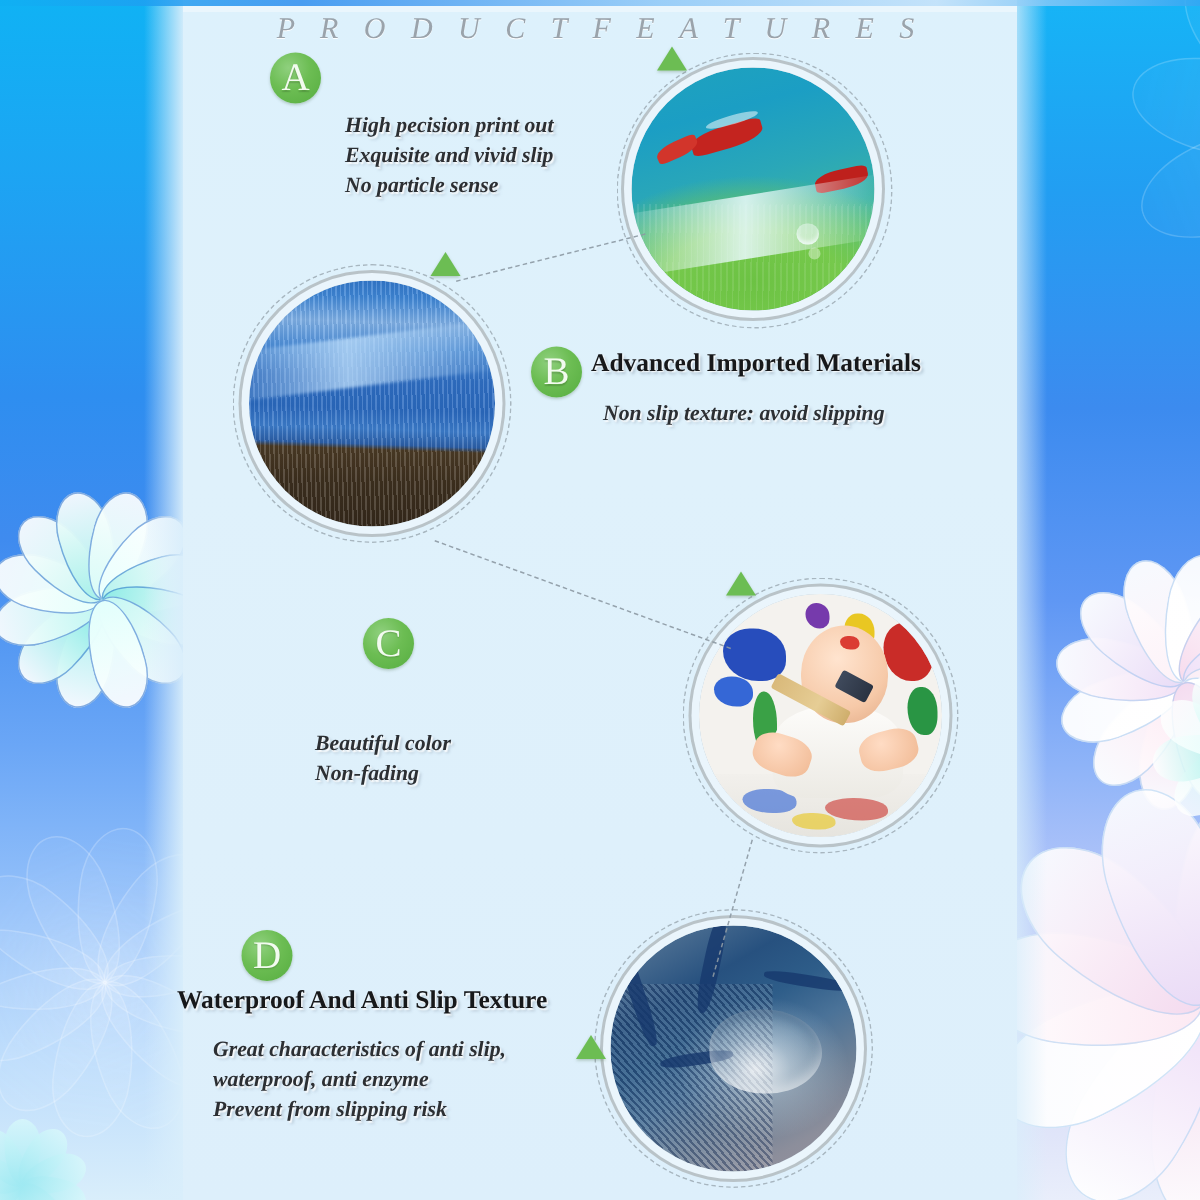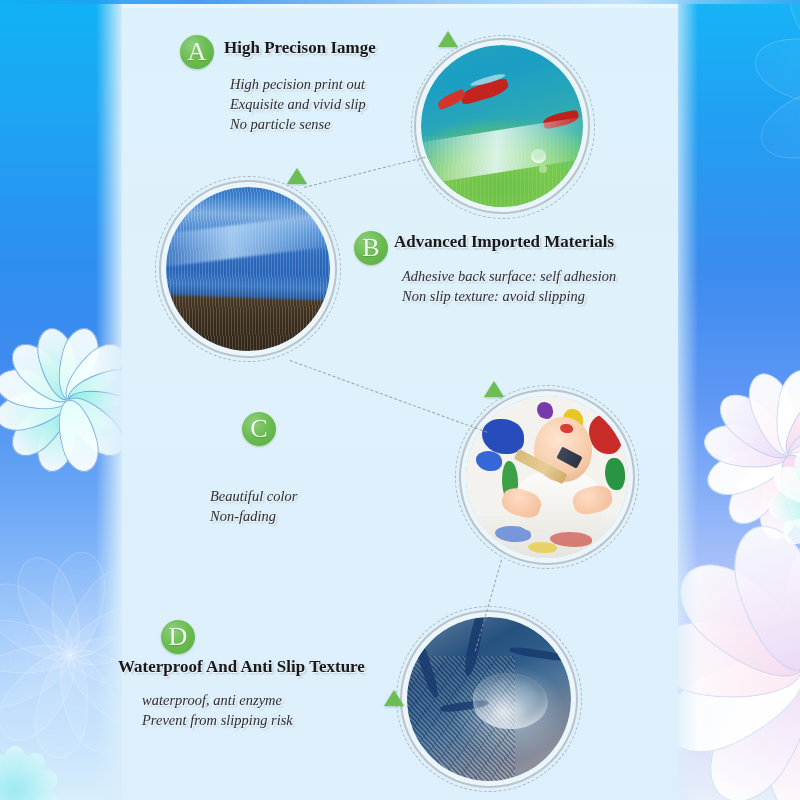--- a/index.html
+++ b/index.html
@@ -102,21 +102,21 @@
     font-size:17px;
     color:#17181a;
     white-space:nowrap;
     text-shadow:1px 1px 1px rgba(255,255,255,.95), 2px 2px 2px rgba(120,140,160,.45);
   }
 
   .body-text {
     position:absolute;
     font-family:"Liberation Serif", serif;
     font-style:italic;
-    font-weight:normal;
+    font-weight:bold;
     font-size:14.5px;
     line-height:20px;
     color:#2c2f33;
     white-space:nowrap;
     text-shadow:1px 1px 1px rgba(255,255,255,.95), 2px 2px 2px rgba(120,140,160,.4);
   }
 
   
   .photo {
     position:absolute; border-radius:50%;
@@ -333,23 +333,23 @@
         <div class="petal" style="--pw: 30px; --ph: 54px; transform: rotate(80deg) translateY(0px); background: linear-gradient(rgb(159, 239, 232) 0%, rgba(255, 255, 255, 0.9) 100%); opacity: 0.9;"></div>
         <div class="petal" style="--pw: 30px; --ph: 54px; transform: rotate(120deg) translateY(0px); background: linear-gradient(rgb(236, 255, 253) 0%, rgba(255, 255, 255, 0.9) 100%); opacity: 0.9;"></div>
         <div class="petal" style="--pw: 30px; --ph: 54px; transform: rotate(160deg) translateY(0px); background: linear-gradient(rgb(198, 248, 243) 0%, rgba(255, 255, 255, 0.9) 100%); opacity: 0.9;"></div>
       </div>
 
     <div class="band-fade-r"></div>
   </div>
 
   <div class="panel">
 
+    <div class="title">P R O D U C T   F E A T U R E S</div>
 
     <div class="badge" style="left:58px; top:35px;">A</div>
-    <div class="heading" style="left:102px; top:38px;">High Precison Iamge</div>
     <div class="body-text" style="left:108px; top:74px;">
       <div>High pecision print out</div>
       <div>Exquisite and vivid slip</div>
       <div>No particle sense</div>
     </div>
 
     <div class="dashring" style="left:289px; top:35px; width:184px; height:184px;"></div>
     <div class="photo" style="left:299px; top:45px; width:162px; height:162px;">
       <div class="inner">
         <div class="art-koi">
@@ -369,21 +369,20 @@
     <div class="photo" style="left:44px; top:187px; width:164px; height:164px;">
       <div class="inner">
         <div class="art-fabric"></div>
       </div>
     </div>
     <div class="arrow" style="left:165px; top:168px;"></div>
 
     <div class="badge" style="left:232px; top:231px;">B</div>
     <div class="heading" style="left:272px; top:232px;">Advanced Imported Materials</div>
     <div class="body-text" style="left:280px; top:266px;">
-      <div>Adhesive back surface: self adhesion</div>
       <div>Non slip texture: avoid slipping</div>
     </div>
 
     <div class="badge" style="left:120px; top:412px;">C</div>
     <div class="body-text" style="left:88px; top:486px;">
       <div>Beautiful color</div>
       <div>Non-fading</div>
     </div>
 
     <div class="dashring" style="left:333px; top:385px; width:184px; height:184px;"></div>
@@ -409,20 +408,21 @@
           <div class="brush"></div>
           <div class="brush-tip"></div>
         </div>
       </div>
     </div>
     <div class="arrow" style="left:362px; top:381px;"></div>
 
     <div class="badge" style="left:39px; top:620px;">D</div>
     <div class="heading" style="left:-4px; top:657px;">Waterproof And Anti Slip Texture</div>
     <div class="body-text" style="left:20px; top:690px;">
+      <div>Great characteristics of anti slip,</div>
       <div>waterproof, anti enzyme</div>
       <div>Prevent from slipping risk</div>
     </div>
 
     <div class="dashring" style="left:274px; top:606px; width:186px; height:186px;"></div>
     <div class="photo" style="left:285px; top:617px; width:164px; height:164px;">
       <div class="inner">
         <div class="art-water">
           <div class="vein" style="left:38%; top:-4%;  width:7%;  height:40%; transform:rotate(12deg);"></div>
           <div class="vein" style="left:8%;  top:6%;   width:6%;  height:44%; transform:rotate(-18deg);"></div>

